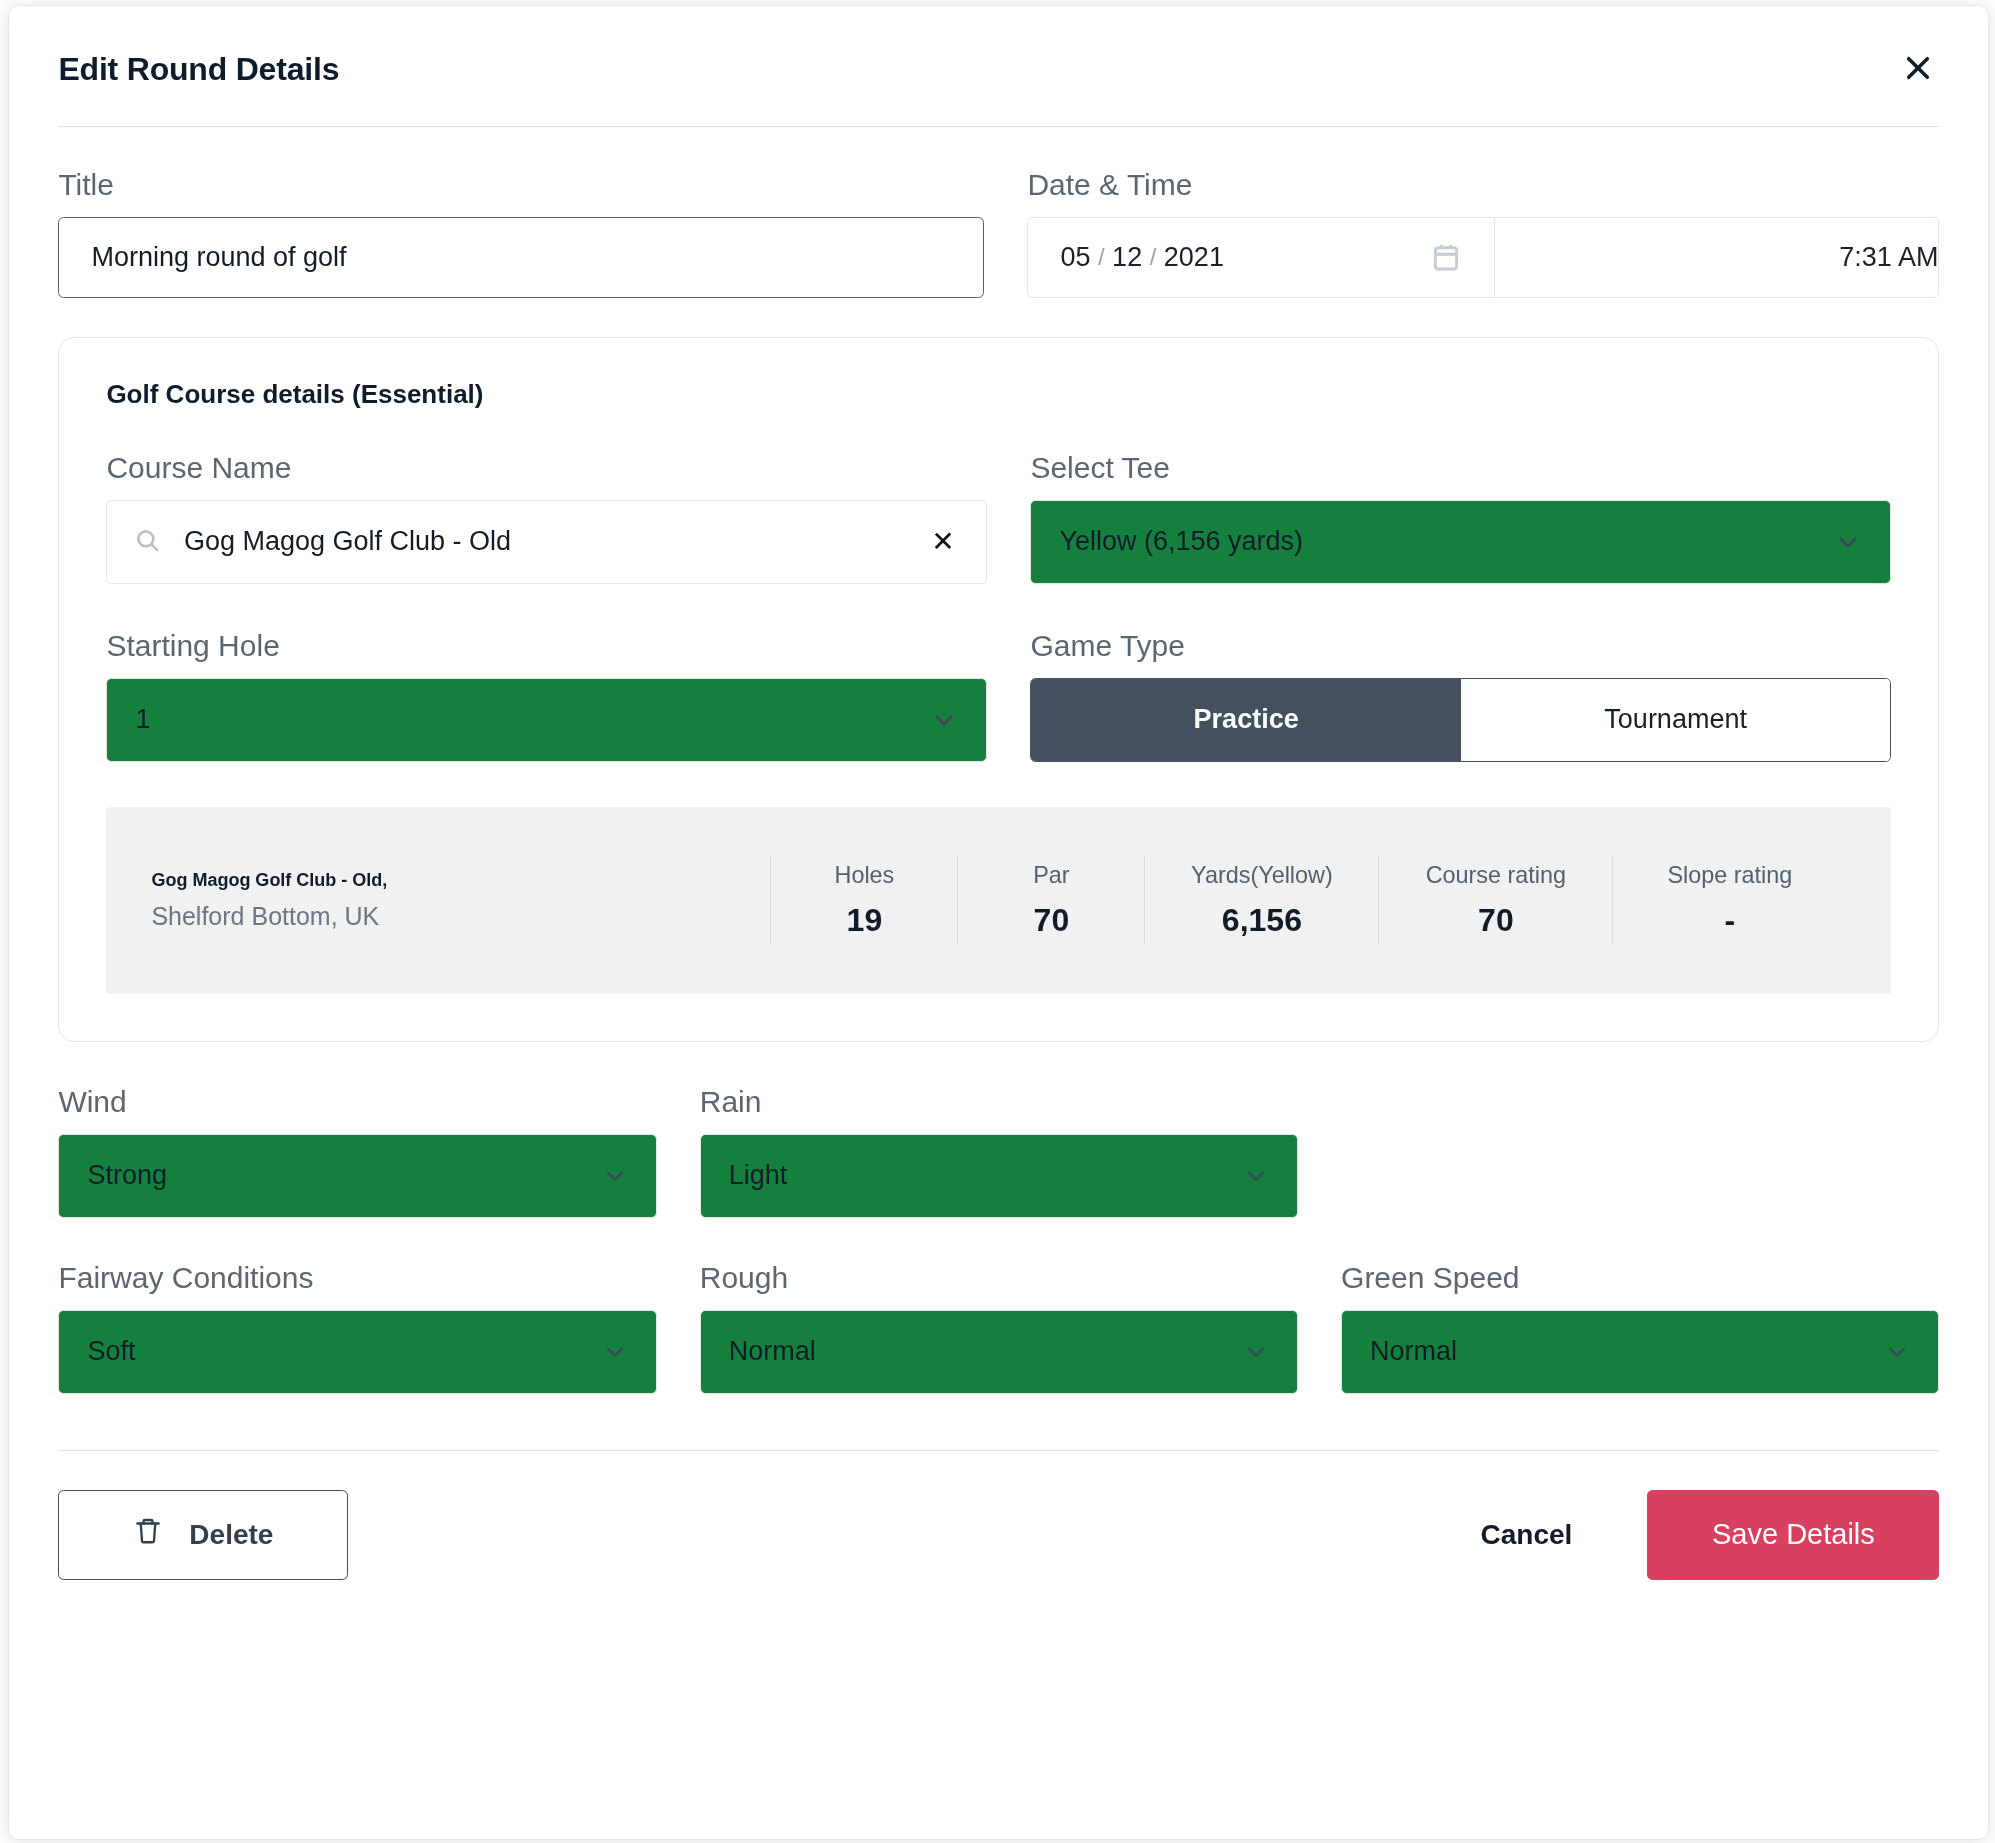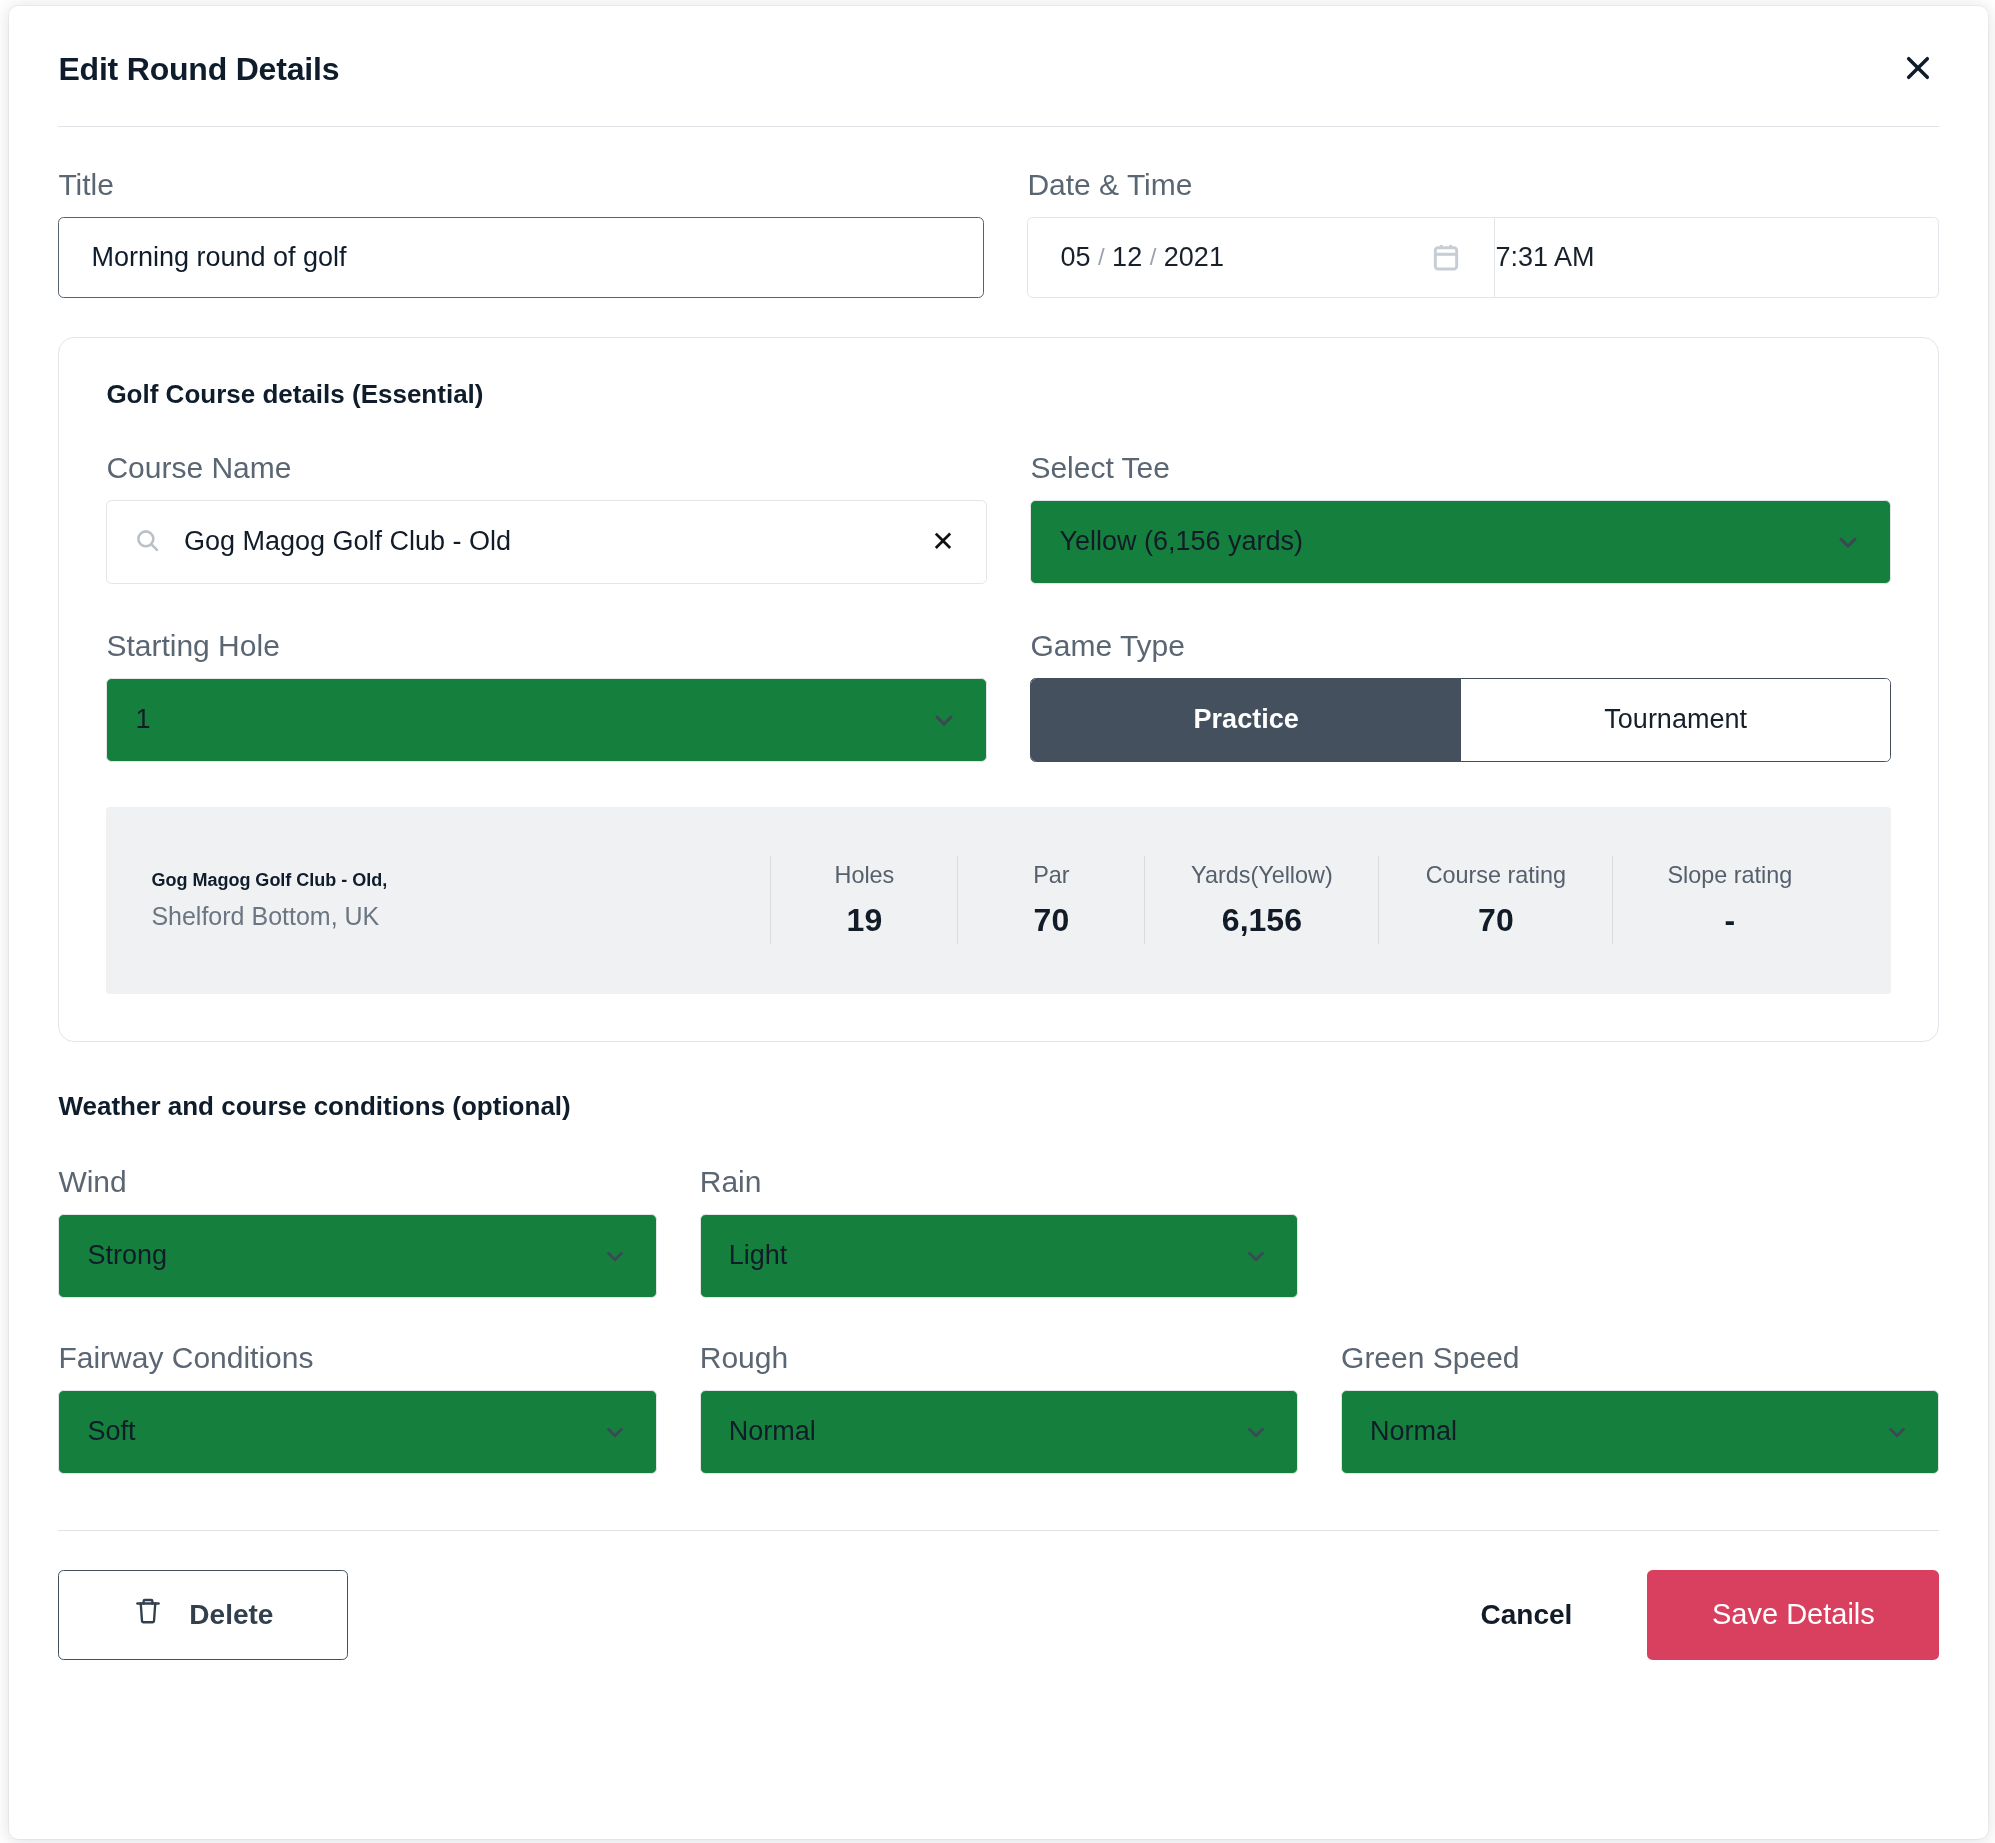--- a/index.html
+++ b/index.html
@@ -100,21 +100,21 @@
     font-size: 27px;
     color: #18212b;
   }
   .date-part .seg { color: #18212b; }
   .date-part .sep { color: #9aa4b0; margin: 0 7.5px; font-size: 24px; }
   .cal-icon { margin-left: auto; display: flex; align-items: center; }
   .time-part {
     flex: 1;
     display: flex;
     align-items: center;
-    justify-content: flex-start;
+    justify-content: flex-end;
     font-size: 27px;
     color: #18212b;
   }
 
   
   .course-card {
     margin-top: 39px;
     border: 0.9px solid #e2e6ea;
     border-radius: 16px;
     padding: 41px 47px 47px 47px;
@@ -424,21 +424,20 @@
         <div class="lab">Course rating</div>
         <div class="val">70</div>
       </div>
       <div class="stat wide">
         <div class="lab">Slope rating</div>
         <div class="val">-</div>
       </div>
     </div>
   </div>
 
-  <div class="weather-heading">Weather and course conditions (optional)</div>
 
   <div class="weather-grid">
     <div class="wcol">
       <span class="field-label">Wind</span>
       <div class="select-box">
         <span>Strong</span>
         <span class="chev">
           <svg width="26" height="26" viewBox="0 0 24 24" fill="none" stroke="#3c4955" stroke-width="2.6" stroke-linecap="round" stroke-linejoin="round">
             <polyline points="6 9.5 12 15.5 18 9.5"></polyline>
           </svg>

